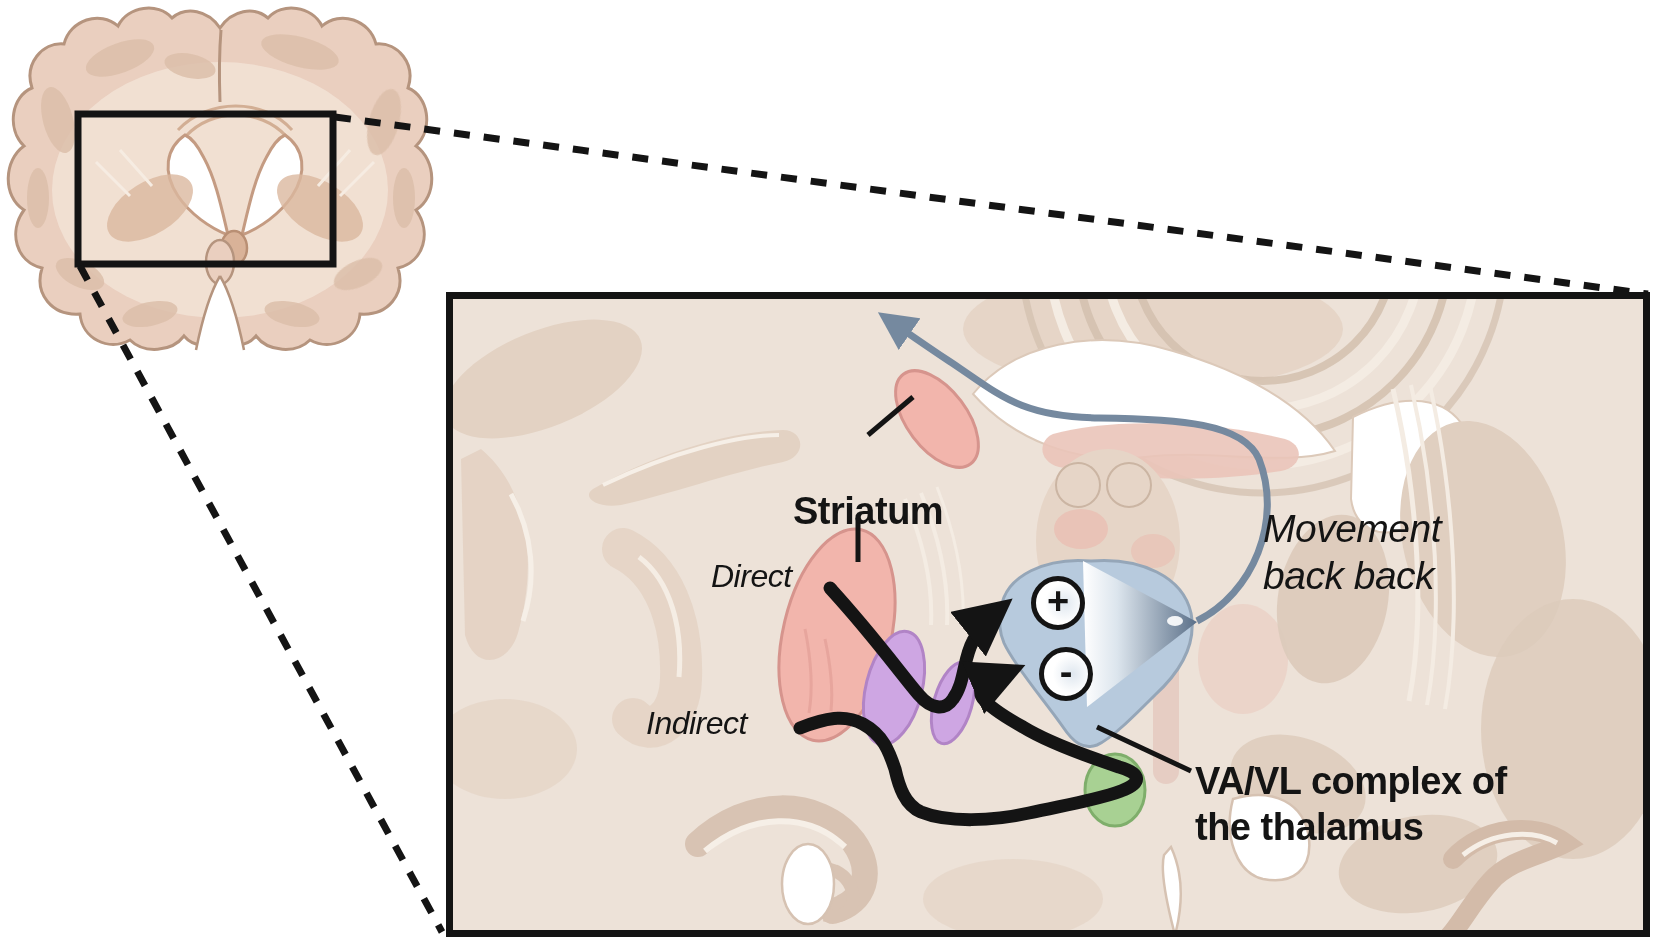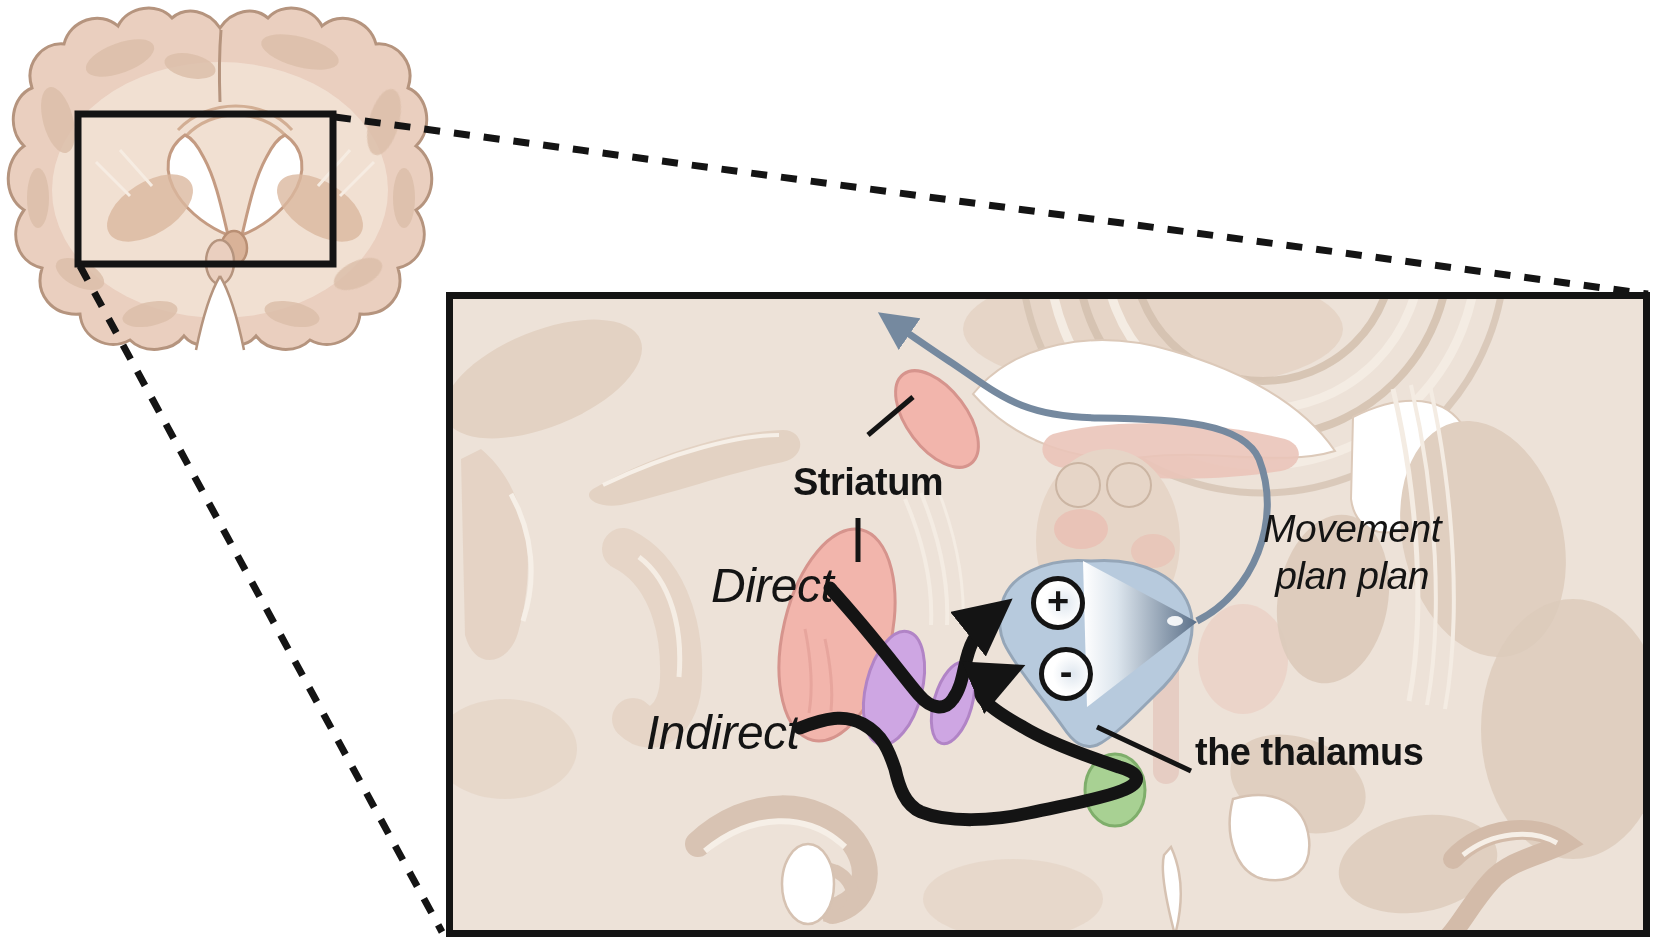--- a/index.html
+++ b/index.html
@@ -4,23 +4,23 @@
 <style>
   html,body{margin:0;padding:0;background:#fff;}
   .stage{position:relative;width:1656px;height:949px;background:#ffffff;overflow:hidden;
          font-family:"Liberation Sans", sans-serif;color:#141414;}
   .stage svg{display:block;}
   #overview-svg{position:absolute;left:0;top:0;z-index:1;}
   .inset{position:absolute;left:446px;top:292px;width:1204px;height:645px;
          border:7px solid #141414;box-sizing:border-box;background:#EDE2D8;z-index:2;}
   #inset-svg{position:absolute;left:0;top:0;width:1190px;height:631px;}
   .lbl{position:absolute;z-index:5;white-space:nowrap;}
-  .lbl-bold{font-weight:700;font-size:38px;letter-spacing:-0.5px;line-height:46px;}
-  .lbl-italic{font-style:italic;font-size:48px;letter-spacing:-0.5px;}
-  .lbl-movement{font-style:italic;font-size:39px;line-height:47px;letter-spacing:-0.5px;text-align:center;}
+  .lbl-bold{font-weight:700;font-size:38px;letter-spacing:-0.5px;line-height:46px;margin-top:29px;}
+  .lbl-italic{font-style:italic;font-size:32px;letter-spacing:-0.5px;}
+  .lbl-movement{font-style:italic;font-size:39px;line-height:47px;letter-spacing:-0.5px;}
   .lbl-striatum{left:340px;top:160px;}
   .lbl-direct{left:258px;top:259px;}
   .lbl-indirect{left:193px;top:406px;}
   .lbl-movement{left:810px;top:206px;}
   .lbl-vavl{left:742px;top:430px;}
   .badge{position:absolute;width:44px;height:44px;border:5px solid #141414;border-radius:50%;
          background:radial-gradient(circle at 65% 50%, #dfe7ef 0%, #ffffff 55%);
          display:flex;align-items:center;justify-content:center;
          font-weight:700;font-size:38px;line-height:1;z-index:6;}
   .badge-plus{left:578px;top:277px;}
@@ -196,23 +196,24 @@
                  C 636,458 596,444 570,428 C 552,418 538,408 532,402
                  C 524,394 528,384 540,380 L 554,374" marker-end="url(#ah-black)"></path>
       </g>
     </svg>
 
     <div class="lbl lbl-bold lbl-striatum">Striatum</div>
     <div class="lbl lbl-italic lbl-direct">Direct</div>
     <div class="lbl lbl-italic lbl-indirect">Indirect</div>
     <div class="lbl lbl-movement">
       <div>Movement</div>
-      <div>plan plan</div>
+      <div>back back</div>
     </div>
     <div class="lbl lbl-bold lbl-vavl">
+      <div>VA/VL complex of</div>
       <div>the thalamus</div>
     </div>
 
     <div class="badge badge-plus">
       <span>+</span>
     </div>
     <div class="badge badge-minus">
       <span>-</span>
     </div>
   </div>

